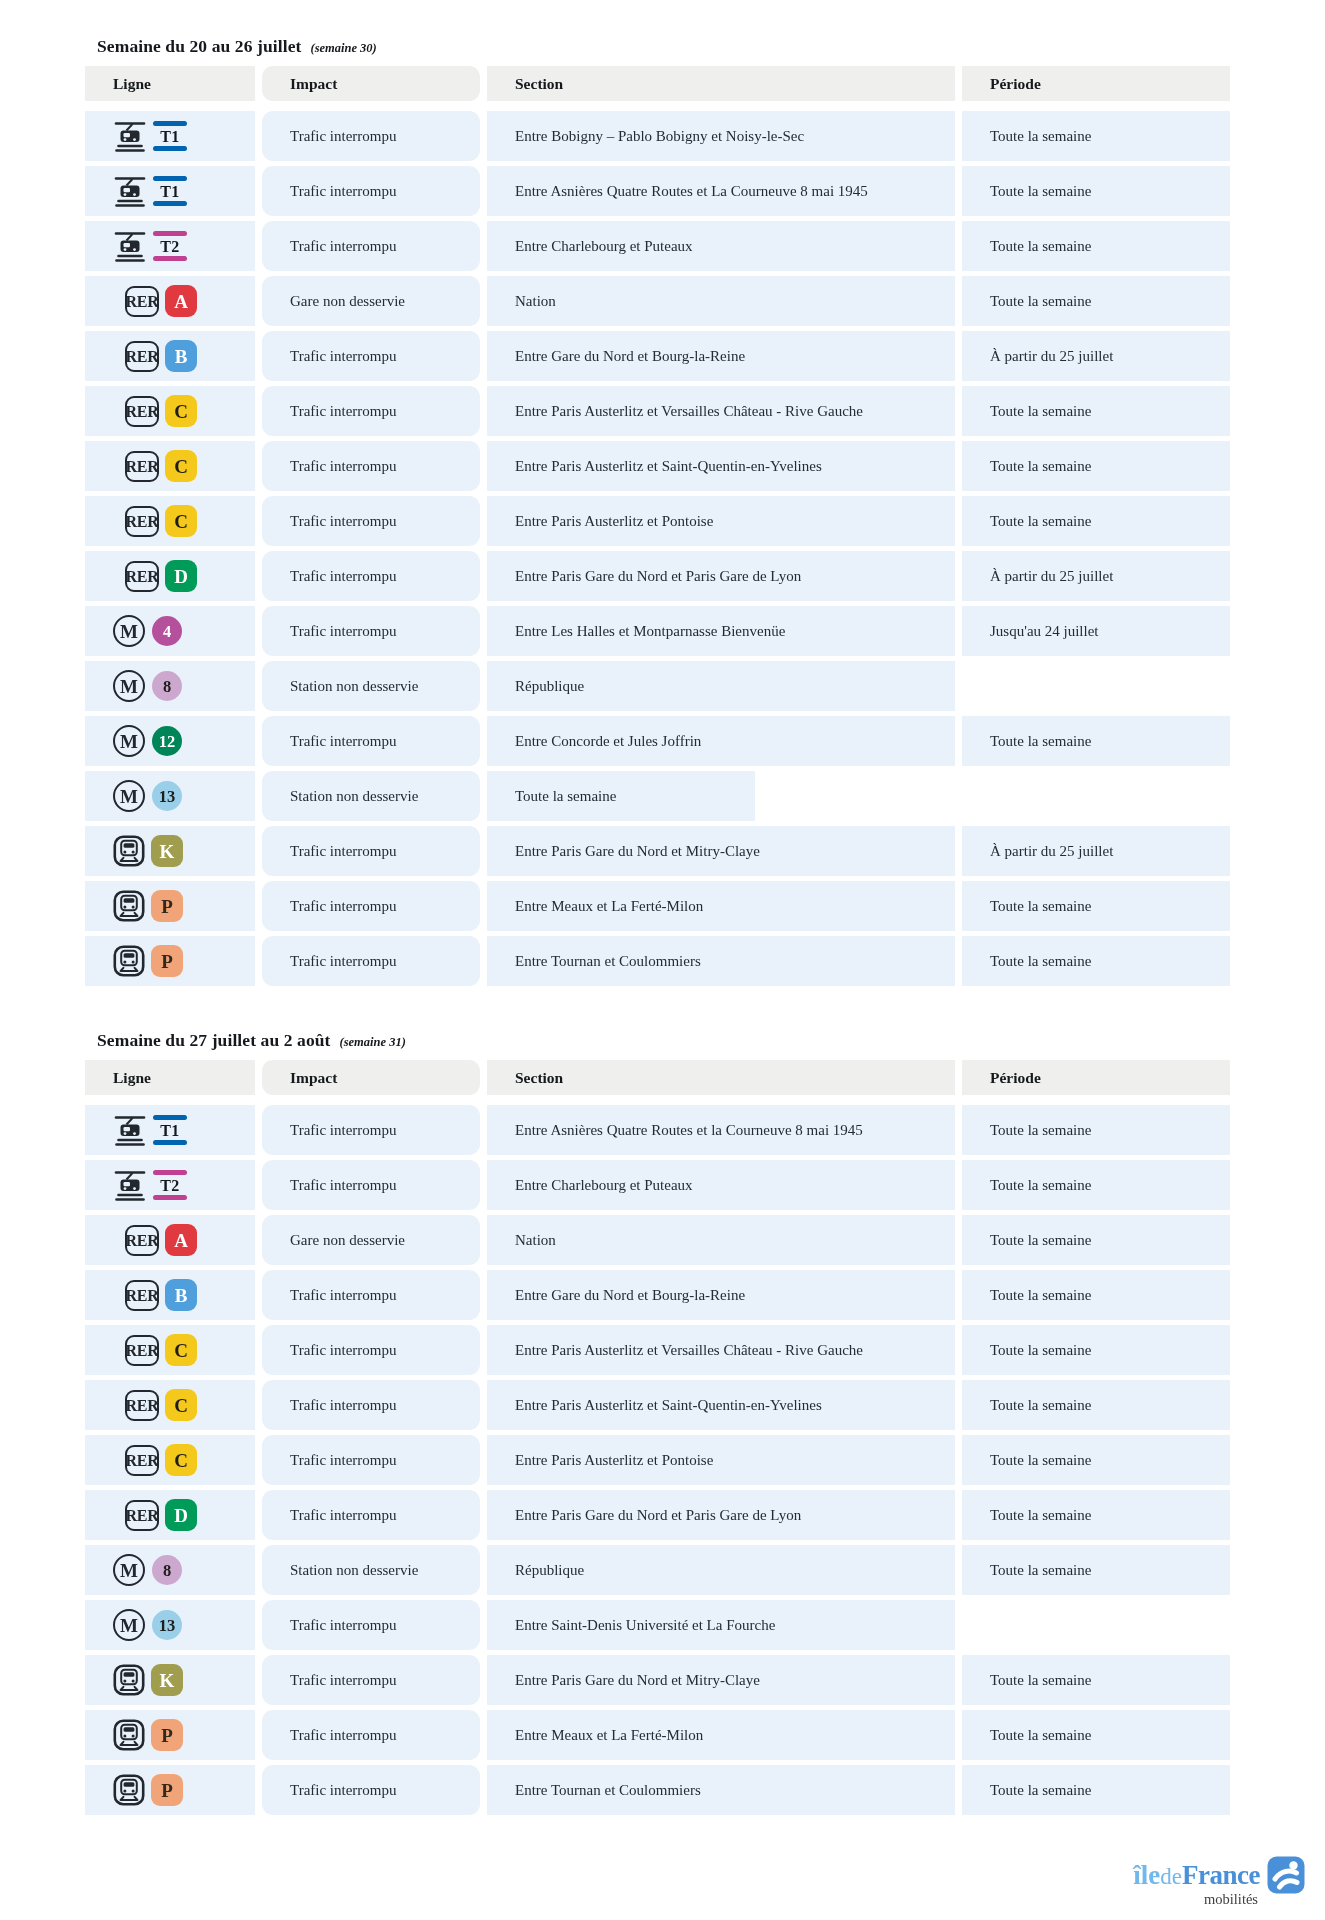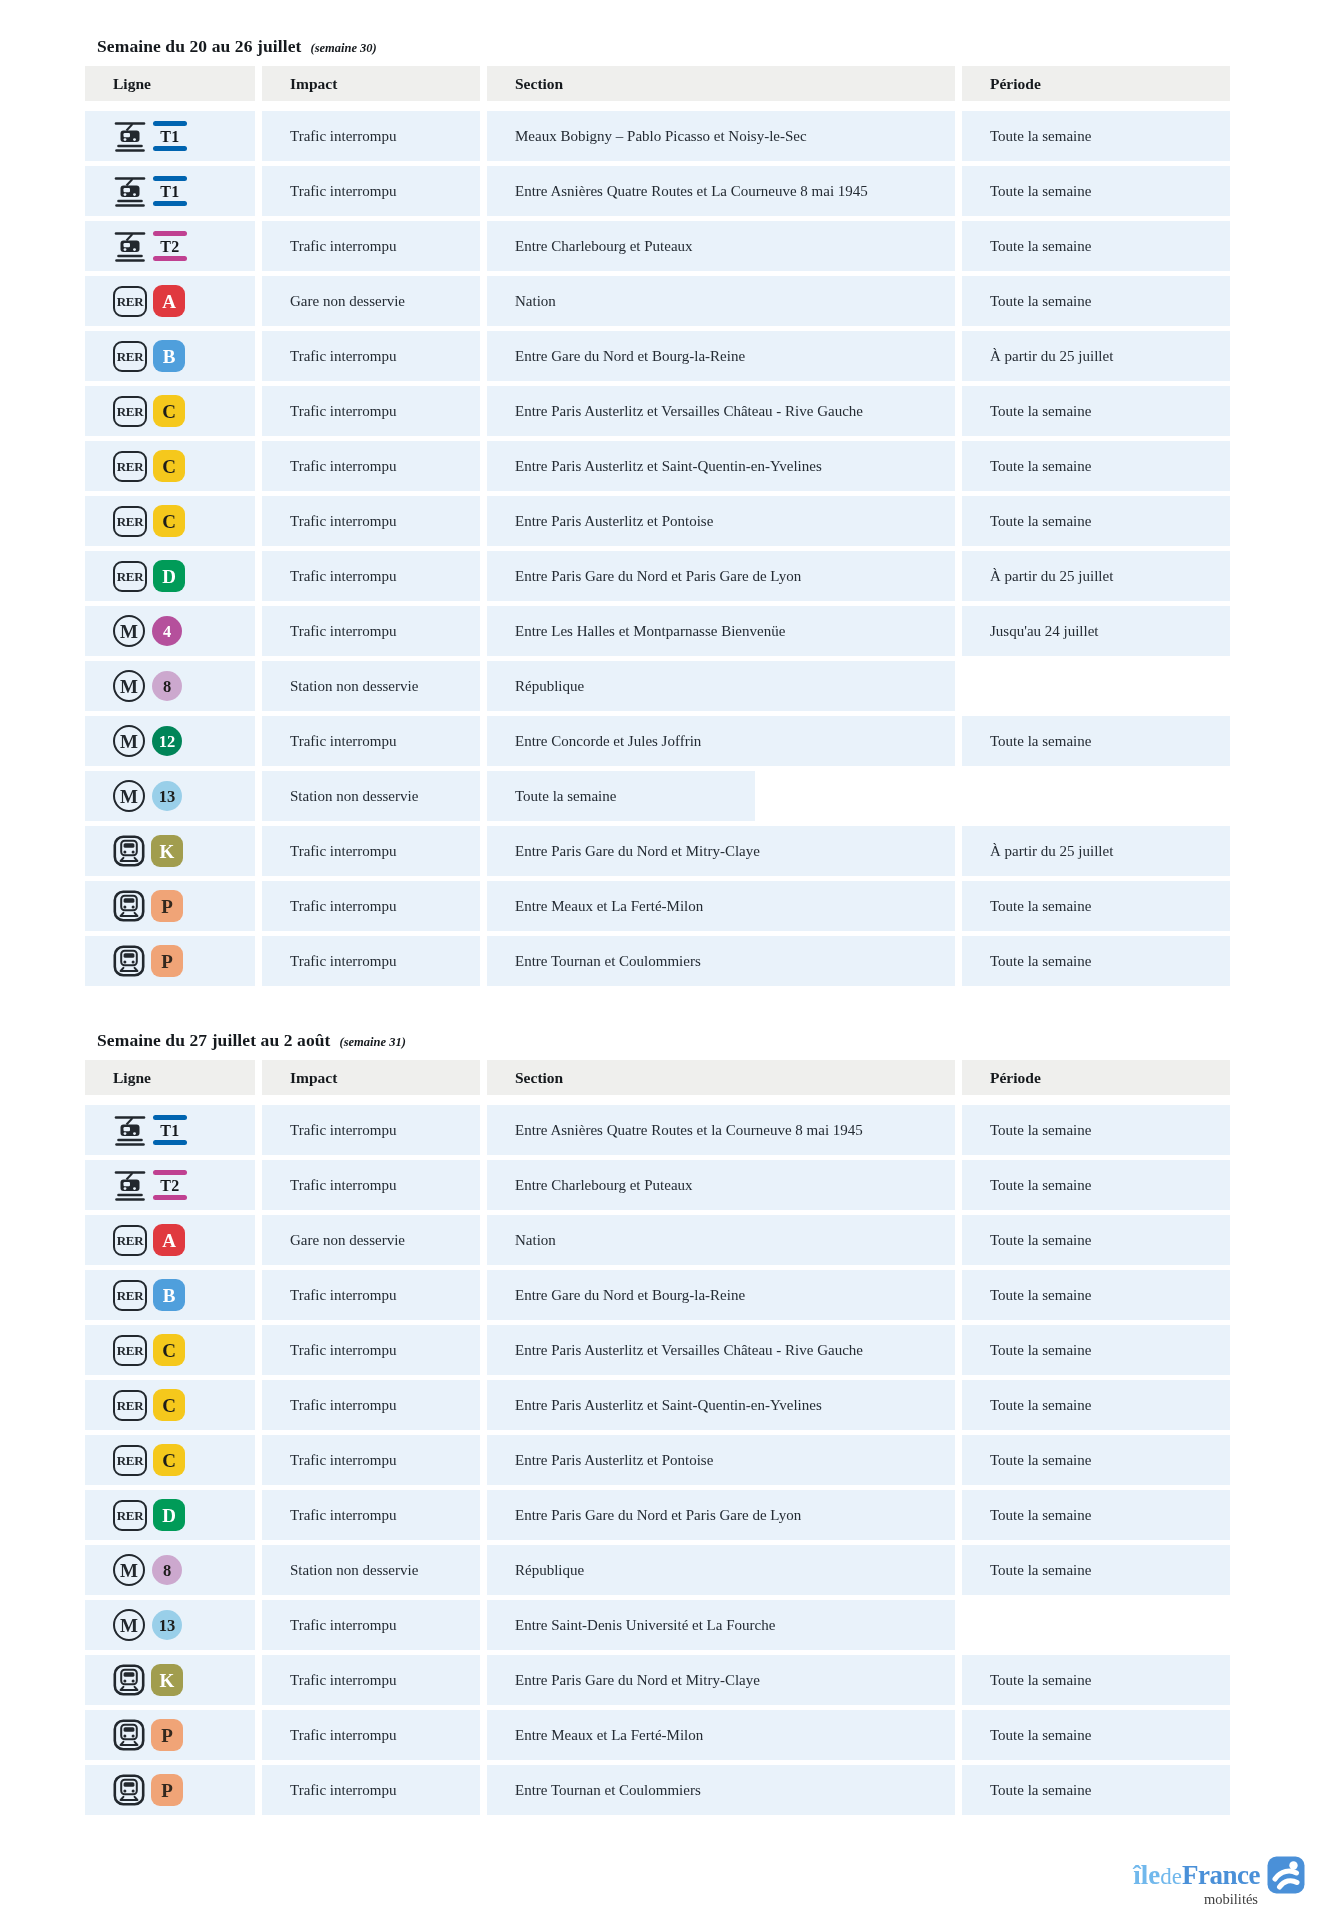--- a/index.html
+++ b/index.html
@@ -11,36 +11,36 @@
   .week-head{display:flex;align-items:baseline;gap:9px;padding-left:12px;margin:0 0 9px 0;}
   .week-title{font-size:17.5px;font-weight:bold;color:#15191d;letter-spacing:0.1px;}
   .week-sub{font-size:12.5px;font-style:italic;font-weight:bold;color:#15191d;}
   .tbl{display:flex;flex-direction:column;row-gap:10px;}
   .trow{display:flex;column-gap:7px;}
   .cell{background:#e9f2fa;display:flex;align-items:center;box-sizing:border-box;
         padding:6px 12px 6px 28px;font-size:15px;line-height:19px;}
   .trow.head .cell{background:#efefed;min-height:35px;font-weight:bold;font-size:15.5px;color:#15191d;}
   .trow.body .cell{min-height:50px;}
   .c1{width:170px;gap:6px;}
-  .c2{width:218px;}
+  .c2{width:218px;border-radius:11px;}
   .c3{width:468px;}
   .c4{width:268px;}
   .wrap-impact{display:inline-block;max-width:140px;}
   .wrap-section{display:inline-block;max-width:380px;}
   
   .badge-square{width:32px;height:32px;border-radius:9px;display:flex;align-items:center;
                 justify-content:center;font-weight:bold;font-size:19px;flex:none;}
   .badge-circle{width:30px;height:30px;border-radius:50%;display:flex;align-items:center;
                 justify-content:center;font-weight:bold;font-size:16.5px;flex:none;margin-left:1px;}
   .badge-tram{display:flex;flex-direction:column;align-items:center;gap:2.5px;flex:none;}
   .badge-tram .tbar{width:34px;height:5px;border-radius:2.5px;}
   .badge-tram .tlabel{font-weight:bold;font-size:16px;line-height:15px;color:#15191d;letter-spacing:0.5px;}
   .rer-box{width:34px;height:31px;border:2.5px solid #22282e;border-radius:9px;display:flex;
-           align-items:center;justify-content:center;font-weight:bold;font-size:13px;
-           letter-spacing:-0.3px;box-sizing:border-box;color:#22282e;flex:none;background:transparent;}
+           align-items:center;justify-content:center;font-weight:bold;font-size:16px;
+           letter-spacing:-0.3px;box-sizing:border-box;color:#22282e;flex:none;background:transparent;margin-left:12px;}
   .m-circle{width:32px;height:32px;border:2.5px solid #22282e;border-radius:50%;display:flex;
             align-items:center;justify-content:center;font-weight:bold;font-size:19px;
             box-sizing:border-box;color:#22282e;flex:none;}
   .mode-slot{display:flex;align-items:center;flex:none;}
   
   .footer{position:absolute;top:1856px;right:20px;}
   .brand-row{display:flex;align-items:center;justify-content:flex-end;gap:7px;}
   .brand-text{display:flex;align-items:baseline;}
   .b-ile{color:#71b8ec;font-weight:bold;font-size:27px;}
   .b-de{color:#71b8ec;font-weight:normal;font-size:23px;}
@@ -85,21 +85,21 @@
                     <span class="tbar" style="background: rgb(0, 100, 176);"></span>
                     <span class="tlabel">T1</span>
                     <span class="tbar" style="background: rgb(0, 100, 176);"></span>
                   </span>
                 </span>
     </div>
     <div class="cell c2">
       <span class="wrap-impact">Trafic interrompu</span>
     </div>
     <div class="cell c3">
-      <span class="wrap-section">Meaux Bobigny – Pablo Picasso et Noisy-le-Sec</span>
+      <span class="wrap-section">Entre Bobigny – Pablo Bobigny et Noisy-le-Sec</span>
     </div>
     <div class="cell c4">
       <span>Toute la semaine</span>
     </div>
   </div>
 
   <div class="trow body">
     <div class="cell c1">
       <span class="mode-slot">
   <svg class="mode-icon" width="34" height="34" viewBox="0 0 34 34" aria-hidden="true">

